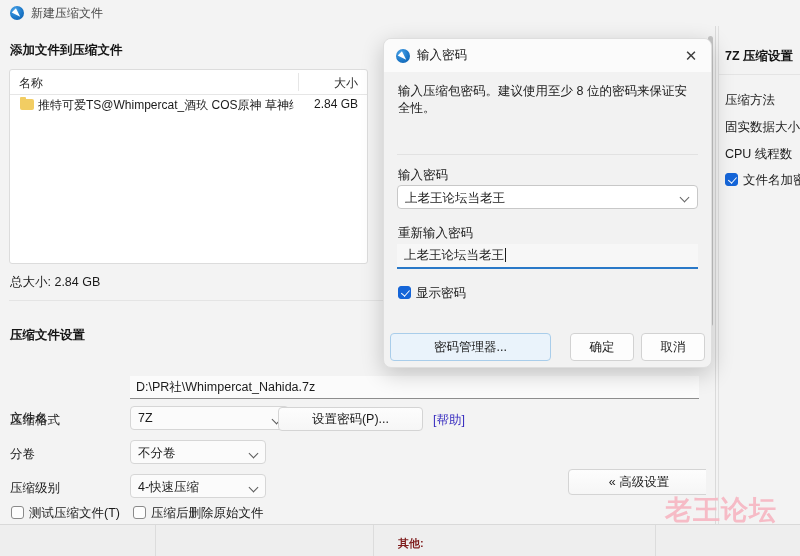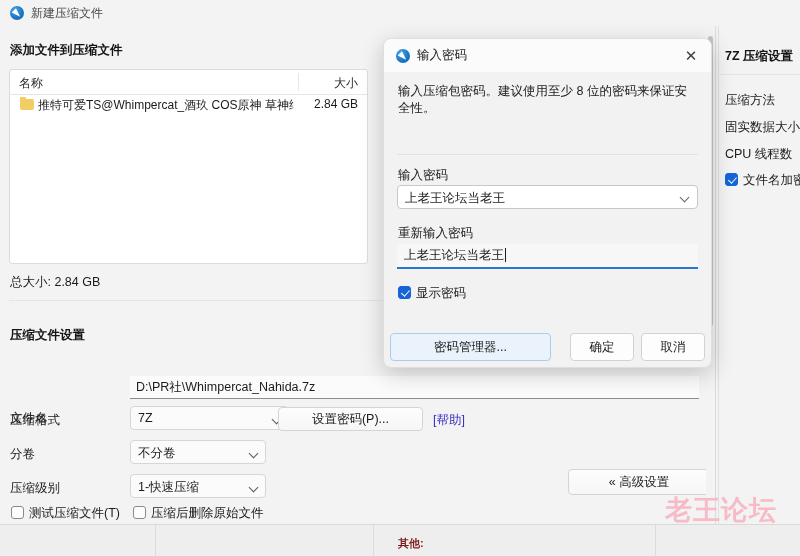--- a/index.html
+++ b/index.html
@@ -237,21 +237,21 @@
   <div class="link" style="left:433px;top:386px;">[帮助]</div>
 
   <div class="frm-label" style="left:10px;top:420px;">分卷</div>
   <div class="combo" style="left:130px;top:414px;width:136px;">
     <span class="val">不分卷</span>
     <span class="chev"></span>
   </div>
 
   <div class="frm-label" style="left:10px;top:454px;">压缩级别</div>
   <div class="combo" style="left:130px;top:448px;width:136px;">
-    <span class="val">1-快速压缩</span>
+    <span class="val">4-快速压缩</span>
     <span class="chev"></span>
   </div>
 
   <div class="btn" style="left:568px;top:443px;width:142px;height:26px;">« 高级设置</div>
 
   <div class="cbx" style="left:11px;top:479px;">
     <span class="box"></span>
     <span class="lbl">测试压缩文件(T)</span>
   </div>
   <div class="cbx" style="left:133px;top:479px;">

